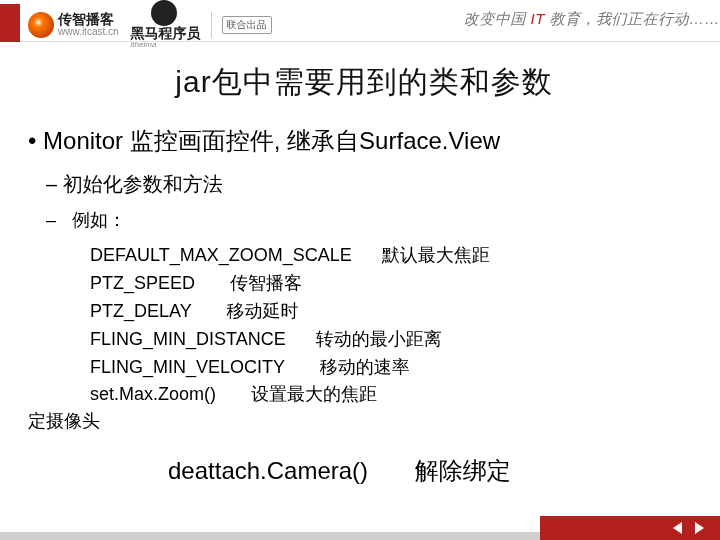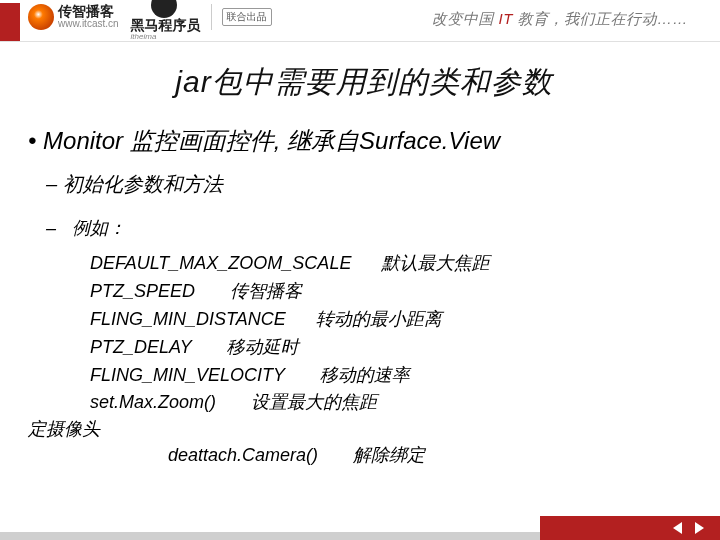--- a/index.html
+++ b/index.html
@@ -9,21 +9,21 @@
     background: #fff;
     font-family: "Microsoft YaHei", Arial, sans-serif;
     color: #000;
     position: relative;
     overflow: hidden;
   }
   .top-header {
     height: 42px;
     border-bottom: 1px solid #e0e0e0;
     display: flex;
-    align-items: flex-end;
+    align-items: flex-start;
     position: relative;
   }
   .red-block {
     width: 20px;
     height: 38px;
     background: #b32020;
     margin-top: 4px;
   }
   .logo-group {
     display: flex;
@@ -61,50 +61,49 @@
     font-size: 10px;
     padding: 1px 4px;
     color: #555;
     border-radius: 2px;
   }
   .divider {
     width: 1px; height: 26px; background: #ccc; margin: 0 10px;
   }
   .slogan {
     position: absolute;
-    right: 32px;
+    right: 0;
     top: 10px;
     font-size: 15px;
     font-style: italic;
     color: #777;
     letter-spacing: 0.5px;
   }
   .slogan .hl { color: #b32020; }
   .content {
     padding: 12px 20px 0 28px;
-    font-style: italic;
   }
   h1.title {
     text-align: center;
     font-size: 30px;
     font-weight: normal;
     color: #111;
     margin: 8px 0 22px 0;
     letter-spacing: 1px;
   }
   .b1 {
     font-size: 24px;
     margin: 0 0 14px 0;
   }
   .b1::before {
     content: "• ";
   }
   .b2 {
     font-size: 20px;
-    margin: 0 0 18px 18px;
+    margin: 0 0 10px 18px;
   }
   .b2::before {
     content: "–  ";
   }
   .b3 {
     font-size: 18px;
     margin: 0 0 10px 18px;
   }
   .b3 .dash { display:inline-block; width: 26px; }
   .code-block {
@@ -112,22 +111,22 @@
     font-size: 18px;
     line-height: 1.55;
   }
   .code-line { white-space: pre; }
   .tail-line {
     font-size: 18px;
     margin-top: 0;
   }
   .after-break {
     margin-left: 140px;
-    font-size: 18px;
-    margin-top: 2px;
+    font-size: 24px;
+    margin-top: 22px;
   }
   .footer {
     position: absolute;
     left: 0; right: 0; bottom: 0;
     height: 26px;
   }
   .footer .grey-bar {
     position: absolute;
     left: 0; bottom: 0;
     height: 8px; width: 540px;
@@ -194,22 +193,22 @@
 
   <div class="b1"><span>Monitor 监控画面控件, 继承自Surface.View</span></div>
 
   <div class="b2"><span>初始化参数和方法</span></div>
 
   <div class="b3"><span class="dash">–</span><span>例如：</span></div>
 
   <div class="code-block">
     <div class="code-line">DEFAULT_MAX_ZOOM_SCALE      默认最大焦距</div>
     <div class="code-line">PTZ_SPEED       传智播客</div>
+    <div class="code-line">PTZ_DELAY       移动延时</div>
     <div class="code-line">FLING_MIN_DISTANCE      转动的最小距离</div>
-    <div class="code-line">PTZ_DELAY       移动延时</div>
     <div class="code-line">FLING_MIN_VELOCITY       移动的速率</div>
     <div class="code-line">set.Max.Zoom()       设置最大的焦距</div>
   </div>
 
   <div class="tail-line">定摄像头</div>
 
   <div class="after-break code-line">deattach.Camera()       解除绑定</div>
 </div>
 
 <div class="footer">

